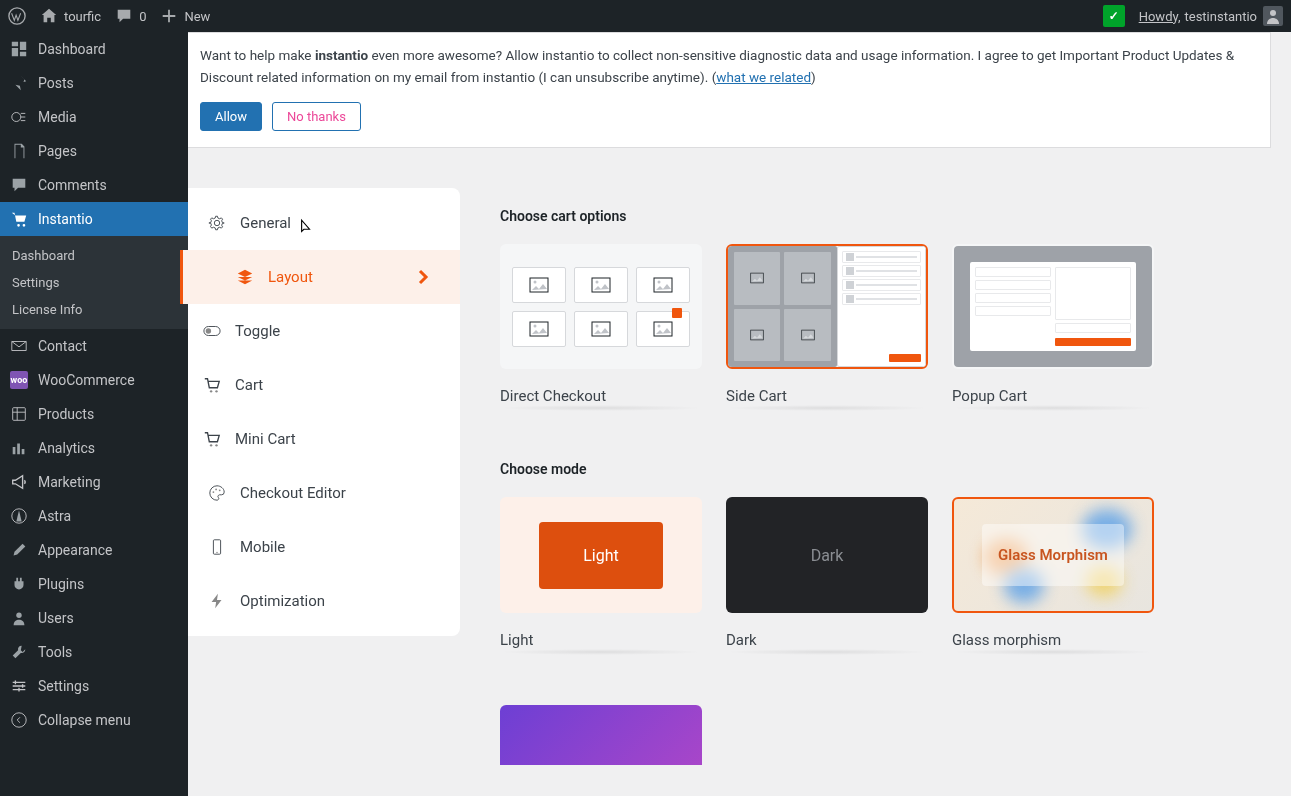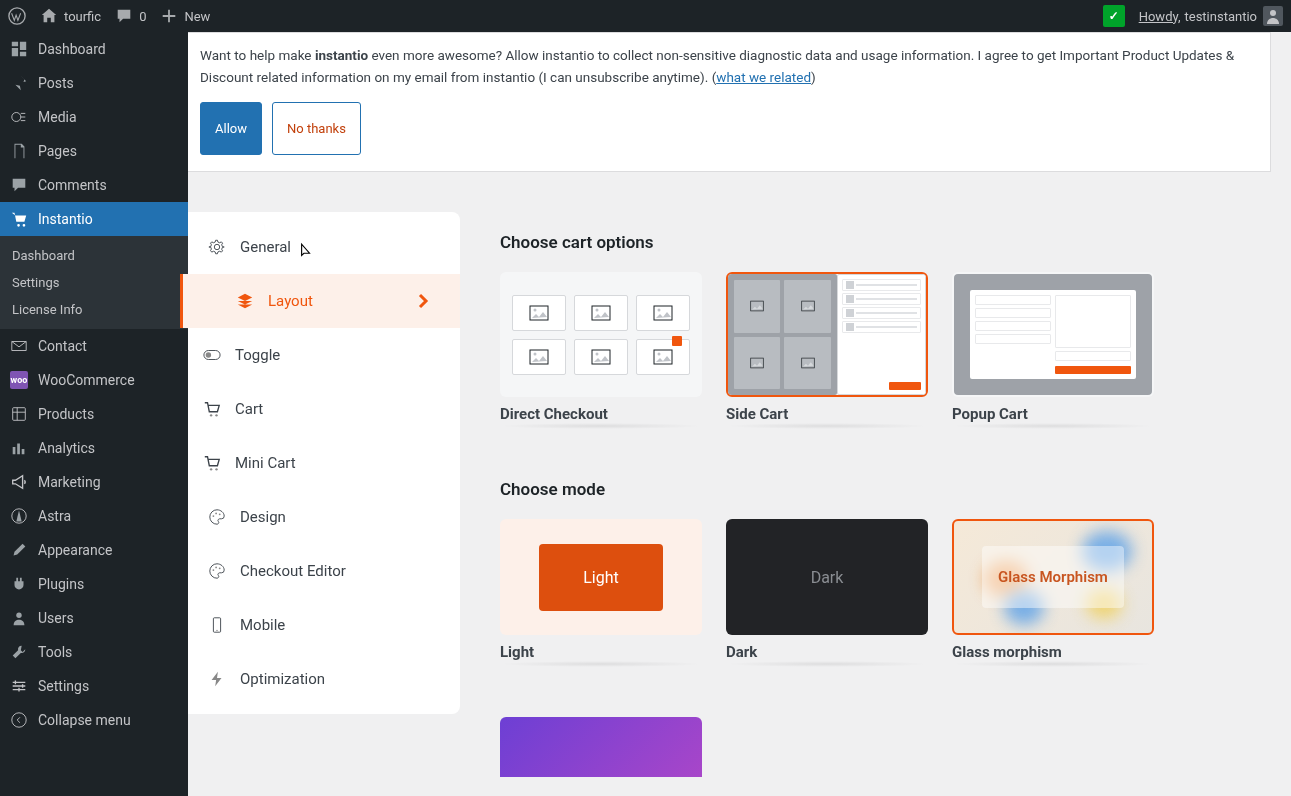--- a/index.html
+++ b/index.html
@@ -22,42 +22,42 @@
 .wpsidebar-sub { background: #2c3338; padding: 6px 0; }
 .wpsidebar-sub-item { padding: 6px 12px; font-size: 13px; color: #c3c4c7; cursor: pointer; }
 .woo-badge { width:18px;height:18px;background:#7f54b3;border-radius:2px;display:inline-flex;align-items:center;justify-content:center;color:#fff;font-size:9px;font-weight:bold;}
 
 
 .main { margin-left: 160px; margin-top: 32px; padding: 0 20px 40px 20px; min-height: calc(100vh - 32px); }
 
 .notice { border: 1px solid #dcdcde; border-left: 4px solid #00a32a; background: #fff; padding: 12px 16px 16px; margin-bottom: 40px; font-size: 13.5px; line-height: 1.6; color: #3c434a; }
 .notice a { color: #2271b1; text-decoration: underline; }
 .notice-buttons { margin-top: 14px; display: flex; gap: 10px; }
-.btn { padding: 18px 14px; border-radius: 3px; font-size: 13px; cursor: pointer; border: 1px solid; }
+.btn { padding: 6px 14px; border-radius: 3px; font-size: 13px; cursor: pointer; border: 1px solid; }
 .btn-primary { background: #2271b1; color: #fff; border-color: #2271b1; }
-.btn-secondary { background: #fff; color: #c2410c; border-color: #2271b1; }
+.btn-secondary { background: #fff; color: #ec4899; border-color: #2271b1; }
 
 .settings-wrap { display: flex; gap: 40px; align-items: flex-end; }
 .tabs { width: 280px; background: #fff; border-radius: 8px; padding: 8px 0; align-self: flex-start; }
 .tab-item { display: flex; align-items: center; gap: 14px; padding: 18px 28px; cursor: pointer; color: #3c434a; font-size: 15px; position: relative; }
 .tab-item svg { width: 18px; height: 18px; fill: #888; flex-shrink:0;}
 .tab-item.sub { padding-left: 23px; font-size: 15px;}
 .tab-item.active { background: #fdf0e9; color: #f0560e; border-left: 3px solid #f0560e; padding-left: 53px;}
 .tab-item.active svg { fill: #f0560e; }
 .tab-item .chev { margin-left: auto; }
 .cursor-indicator { position:absolute; width:16px; height:16px; }
 
 .panel { flex: 1; padding-top: 20px;}
-.section-title { font-size: 17px; font-weight: 600; margin-bottom: 20px; color: #1d2327; }
+.section-title { font-size: 14px; font-weight: 600; margin-bottom: 20px; color: #1d2327; }
 
 .options-row { display: flex; gap: 24px; margin-bottom: 50px; flex-wrap: wrap;}
 .option-card { width: 202px; cursor: pointer;}
 .option-preview { height: 125px; background: #f5f6f7; border-radius: 6px; border: 2px solid transparent; padding: 10px; display:flex; align-items:center; justify-content:center; position:relative; overflow:hidden;}
 .option-card.selected .option-preview { border-color: #f0560e; }
-.option-label { margin-top: 8px; font-size: 15px; color: #3c434a; font-weight: bold; }
+.option-label { margin-top: 18px; font-size: 15px; color: #3c434a; }
 .option-shadow { height: 6px; background: radial-gradient(ellipse at center, rgba(0,0,0,0.08) 0%, transparent 70%); margin-top: 0px;}
 
 
 .direct-grid { display:grid; grid-template-columns:repeat(3,1fr); gap:8px; width:100%;}
 .direct-grid .ph { height: 36px; background:#fff; border:1px solid #d6d8db; border-radius:2px; display:flex;align-items:center;justify-content:center;}
 .direct-grid .ph svg{width:20px;height:16px;fill:#c0c3c8;}
 .small-badge{position:absolute;right:18px;top:62px;width:10px;height:10px;background:#f0560e;border-radius:1px;}
 
 .sidecart-preview{display:flex;width:100%;height:100%;gap:0;}
 .sidecart-preview .grid{flex:1;background:#9ea2a8;border-radius:2px;display:grid;grid-template-columns:repeat(2,1fr);gap:4px;padding:6px;}
@@ -312,29 +312,20 @@
           </svg>
         <span>Mini Cart</span>
       </div>
       <div class="tab-item">
         <svg viewBox="0 0 20 20">
             <path d="M10 2a8 8 0 100 16c1 0 2-1 2-2s-1-1-1-2 1-2 2-2h2a3 3 0 003-3c0-4-4-7-8-7z" fill="none" stroke="currentColor"></path>
             <circle cx="6" cy="9" r="1"></circle>
             <circle cx="9" cy="6" r="1"></circle>
             <circle cx="13" cy="7" r="1"></circle>
           </svg>
-        <span>Design</span>
-      </div>
-      <div class="tab-item">
-        <svg viewBox="0 0 20 20">
-            <path d="M10 2a8 8 0 100 16c1 0 2-1 2-2s-1-1-1-2 1-2 2-2h2a3 3 0 003-3c0-4-4-7-8-7z" fill="none" stroke="currentColor"></path>
-            <circle cx="6" cy="9" r="1"></circle>
-            <circle cx="9" cy="6" r="1"></circle>
-            <circle cx="13" cy="7" r="1"></circle>
-          </svg>
         <span>Checkout Editor</span>
       </div>
       <div class="tab-item">
         <svg viewBox="0 0 20 20">
             <rect x="6" y="2" width="8" height="16" rx="1" fill="none" stroke="currentColor"></rect>
             <circle cx="10" cy="16" r=".8"></circle>
           </svg>
         <span>Mobile</span>
       </div>
       <div class="tab-item">

